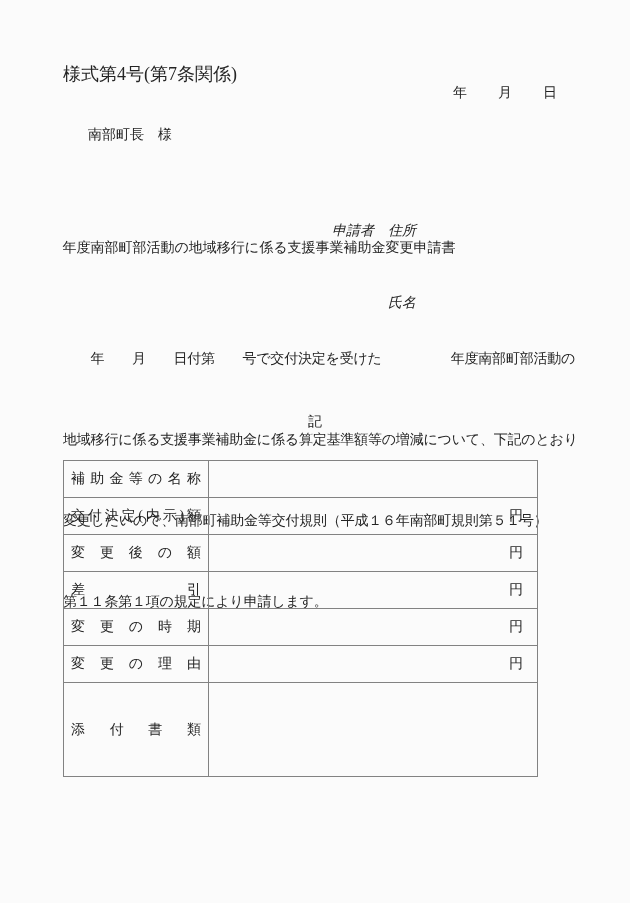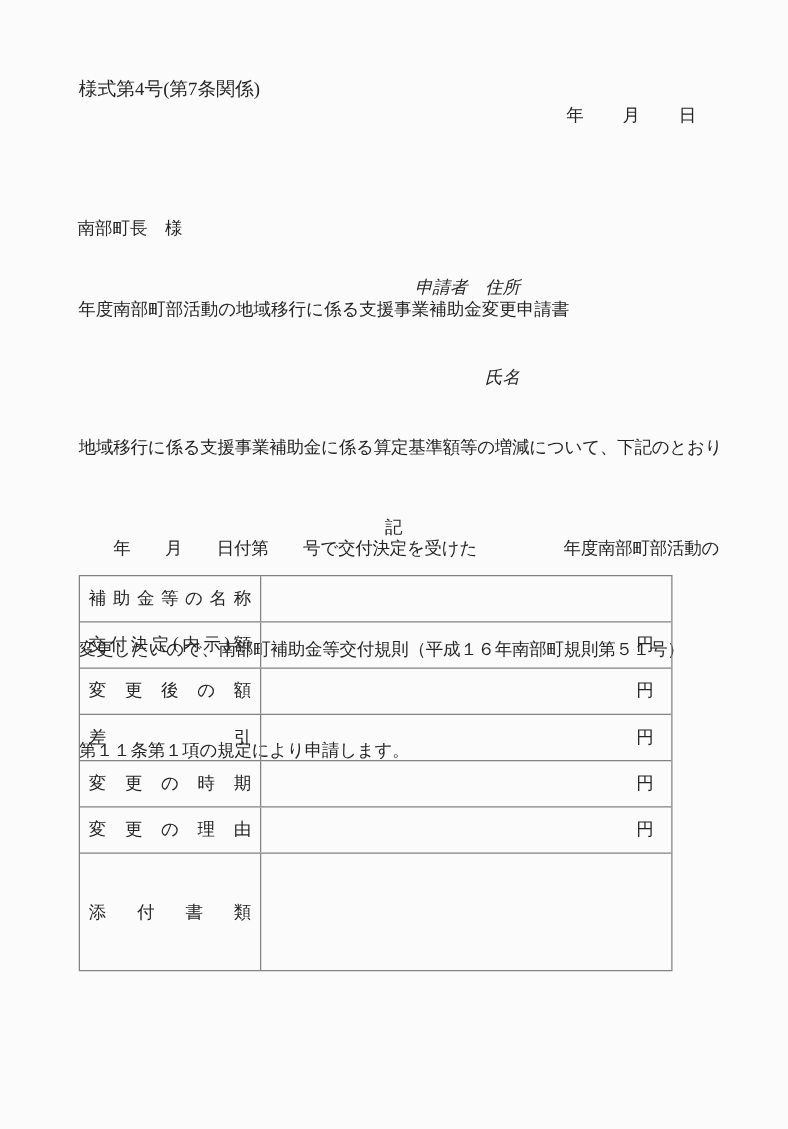--- a/index.html
+++ b/index.html
@@ -6,23 +6,23 @@
   body{
     width:630px;height:903px;
     background:#fbfbfb;
     font-family:"Liberation Serif","DejaVu Serif",serif;
     color:#242424;
     font-size:14px;
     position:relative;
     overflow:hidden;
   }
   .abs{position:absolute;white-space:pre;}
-  .form-number{left:63px;top:62px;font-size:15px;}
+  .form-number{left:63px;top:62px;font-size:18px;}
   .date-line{right:72px;top:84px;letter-spacing:1px;font-family:Liberation Mono, monospace;}
-  .addressee{left:62px;top:126px;margin-top:48px;}
+  .addressee{left:88px;top:126px;}
   .applicant{left:332px;top:171px;line-height:24px;font-style:italic;}
   .applicant .second{margin-left:56px;}
   .doc-title{left:0;top:239px;width:518px;text-align:center;white-space:pre;}
   .body-text{left:63px;top:291px;width:520px;line-height:27px;letter-spacing:-0.2px;}
   .body-text div{white-space:pre;}
   .note-heading{left:0;top:413px;width:630px;text-align:center;}
   .doc-table{
     position:absolute;left:63px;top:460px;width:473px;
     border:1px solid #828282;background:transparent;
   }
@@ -47,22 +47,22 @@
 <div class="abs addressee">南部町長　様</div>
 
 <div class="abs applicant">
   <div style="white-space:pre;">申請者　住所</div>
   <div class="second" style="white-space:pre;">氏名</div>
 </div>
 
 <div class="abs doc-title">年度南部町部活動の地域移行に係る支援事業補助金変更申請書</div>
 
 <div class="abs body-text">
+  <div>　　年　　月　　日付第　　号で交付決定を受けた　　　　　年度南部町部活動の</div>
   <div>地域移行に係る支援事業補助金に係る算定基準額等の増減について、下記のとおり</div>
-  <div>　　年　　月　　日付第　　号で交付決定を受けた　　　　　年度南部町部活動の</div>
   <div>変更したいので、南部町補助金等交付規則（平成１６年南部町規則第５１号）</div>
   <div>第１１条第１項の規定により申請します。</div>
 </div>
 
 <div class="abs note-heading">記</div>
 
 <div class="doc-table">
   <div class="trow">
     <div class="tlabel">
         <span>補</span>

